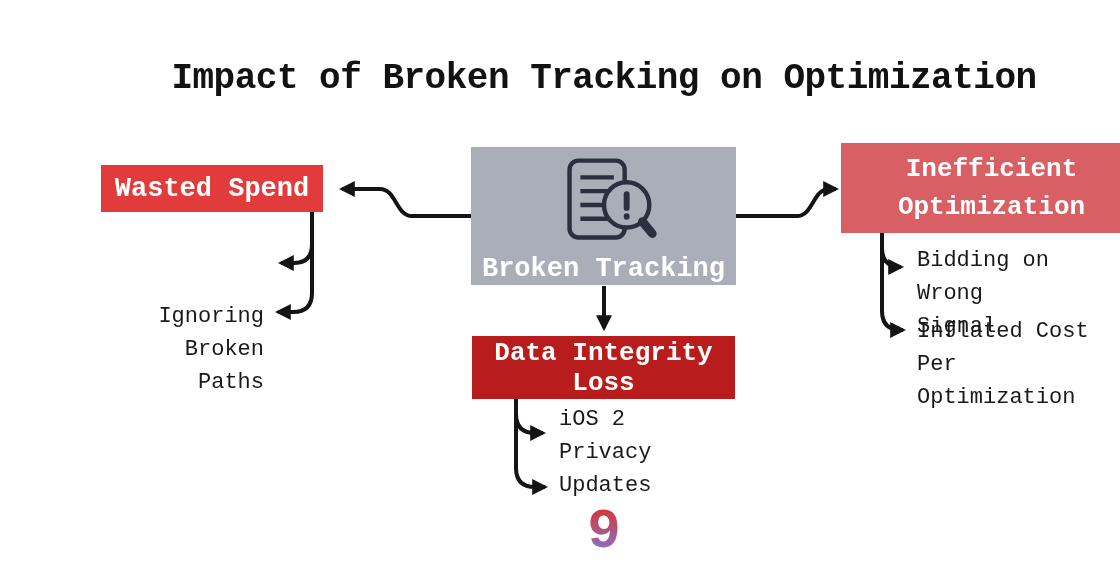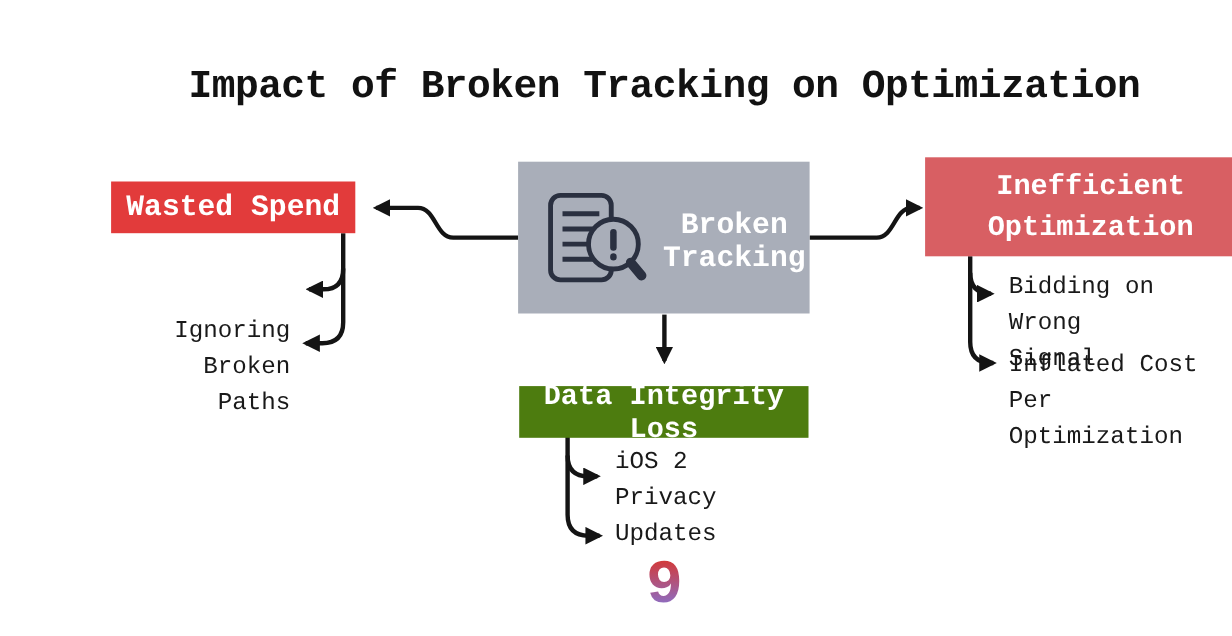--- a/index.html
+++ b/index.html
@@ -10,26 +10,26 @@
   .title{
     position:absolute;left:0;top:58px;width:1120px;text-align:center;
     font-size:36px;font-weight:800;letter-spacing:-0.5px;color:#121212;
   }
   .node{
     position:absolute;display:flex;align-items:center;justify-content:center;
     color:#ffffff;font-weight:700;text-align:center;
   }
   .node-center{
     left:427px;top:147px;width:265px;height:138px;background:#A9AEB9;
-    flex-direction:row;justify-content:flex-start;padding-top:8px;box-sizing:border-box;
+    flex-direction:column;justify-content:flex-start;padding-top:8px;box-sizing:border-box;
   }
   .node-center .label{font-size:27px;margin-top:2px;}
   .node-wasted{left:57px;top:165px;width:222px;height:47px;background:#E23B3B;font-size:27px;align-items:center;}
   .node-inefficient{left:797px;top:143px;width:265px;height:90px;background:#D85F63;font-size:26px;line-height:38px;white-space:pre-line;padding-left:18px;}
-  .node-integrity{left:428px;top:351px;width:263px;height:47px;background:#4d7c0f;font-size:26px;}
+  .node-integrity{left:428px;top:336px;width:263px;height:63px;background:#b91c1c;font-size:26px;}
   .subitem{
     position:absolute;font-size:22px;color:#191919;line-height:33px;white-space:pre-line;
   }
   .sub-right{text-align:right;}
   .arrows{position:absolute;left:0;top:0;pointer-events:none;}
   .logo{
     position:absolute;left:520px;top:500px;width:80px;text-align:center;
     font-size:56px;font-weight:700;
     background:linear-gradient(180deg,#D23A3A 15%,#8A6FC8 80%);
     -webkit-background-clip:text;background-clip:text;
@@ -82,21 +82,21 @@
           <line x1="88" y1="61.5" x2="88" y2="62" stroke-width="6"></line>
         </g>
       </svg>
     </span>
     <span class="label">Broken Tracking</span>
   </div>
 
   <div class="node node-wasted">
     <span>Wasted Spend</span>
   </div>
-  <div class="subitem sub-right" style="left:50px;top:284px;width:170px;">Ignoring Broken
+  <div class="subitem sub-right" style="left:50px;top:300px;width:170px;">Ignoring Broken
 Paths</div>
 
   <div class="node node-inefficient">
     <span>Inefficient
 Optimization</span>
   </div>
   <div class="subitem" style="left:873px;top:244px;width:150px;">Bidding on
 Wrong Signal</div>
   <div class="subitem" style="left:873px;top:315px;width:190px;">Inflated Cost Per
 Optimization</div>

